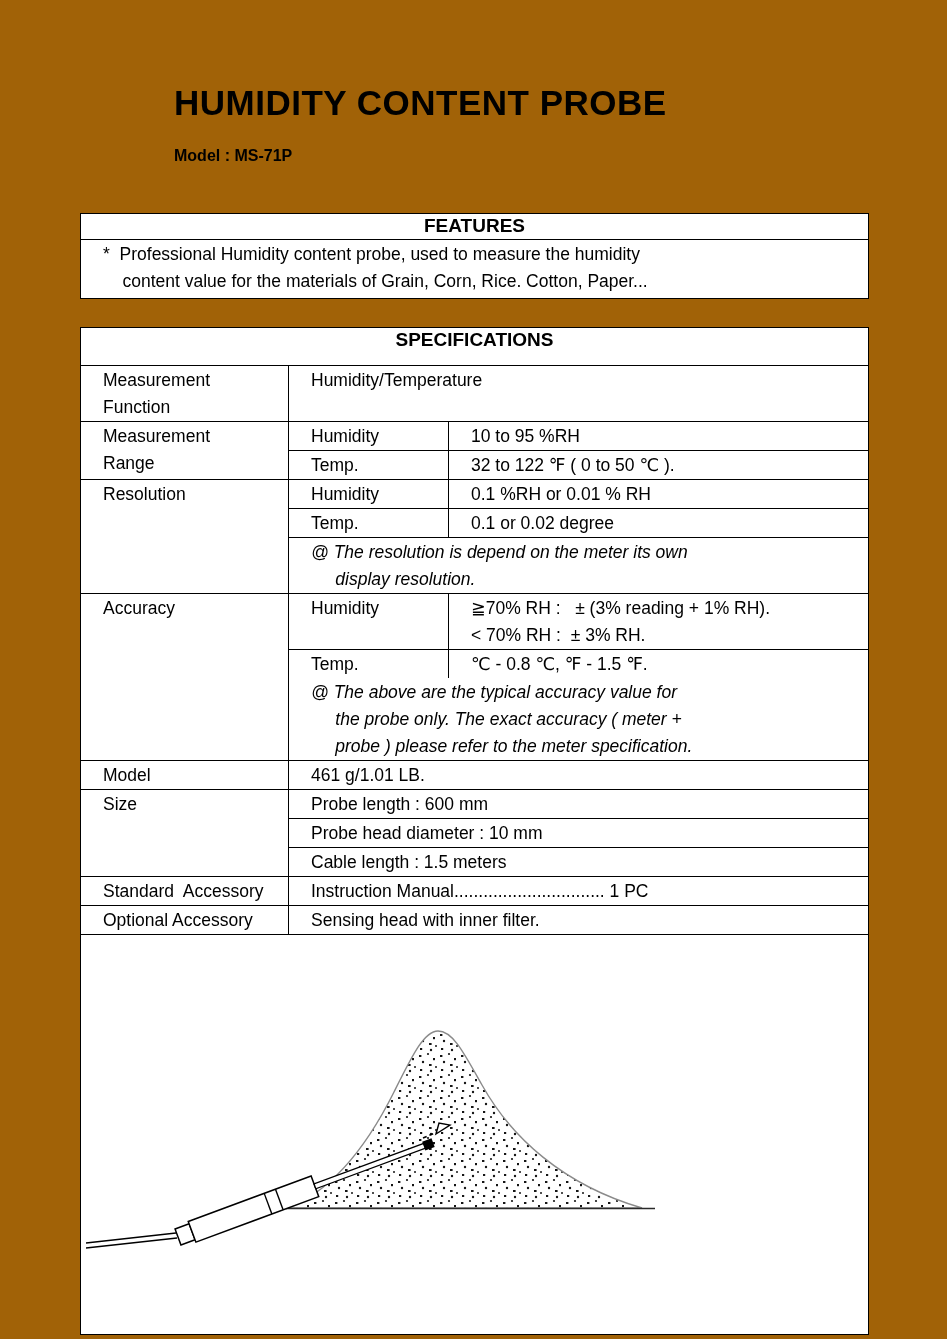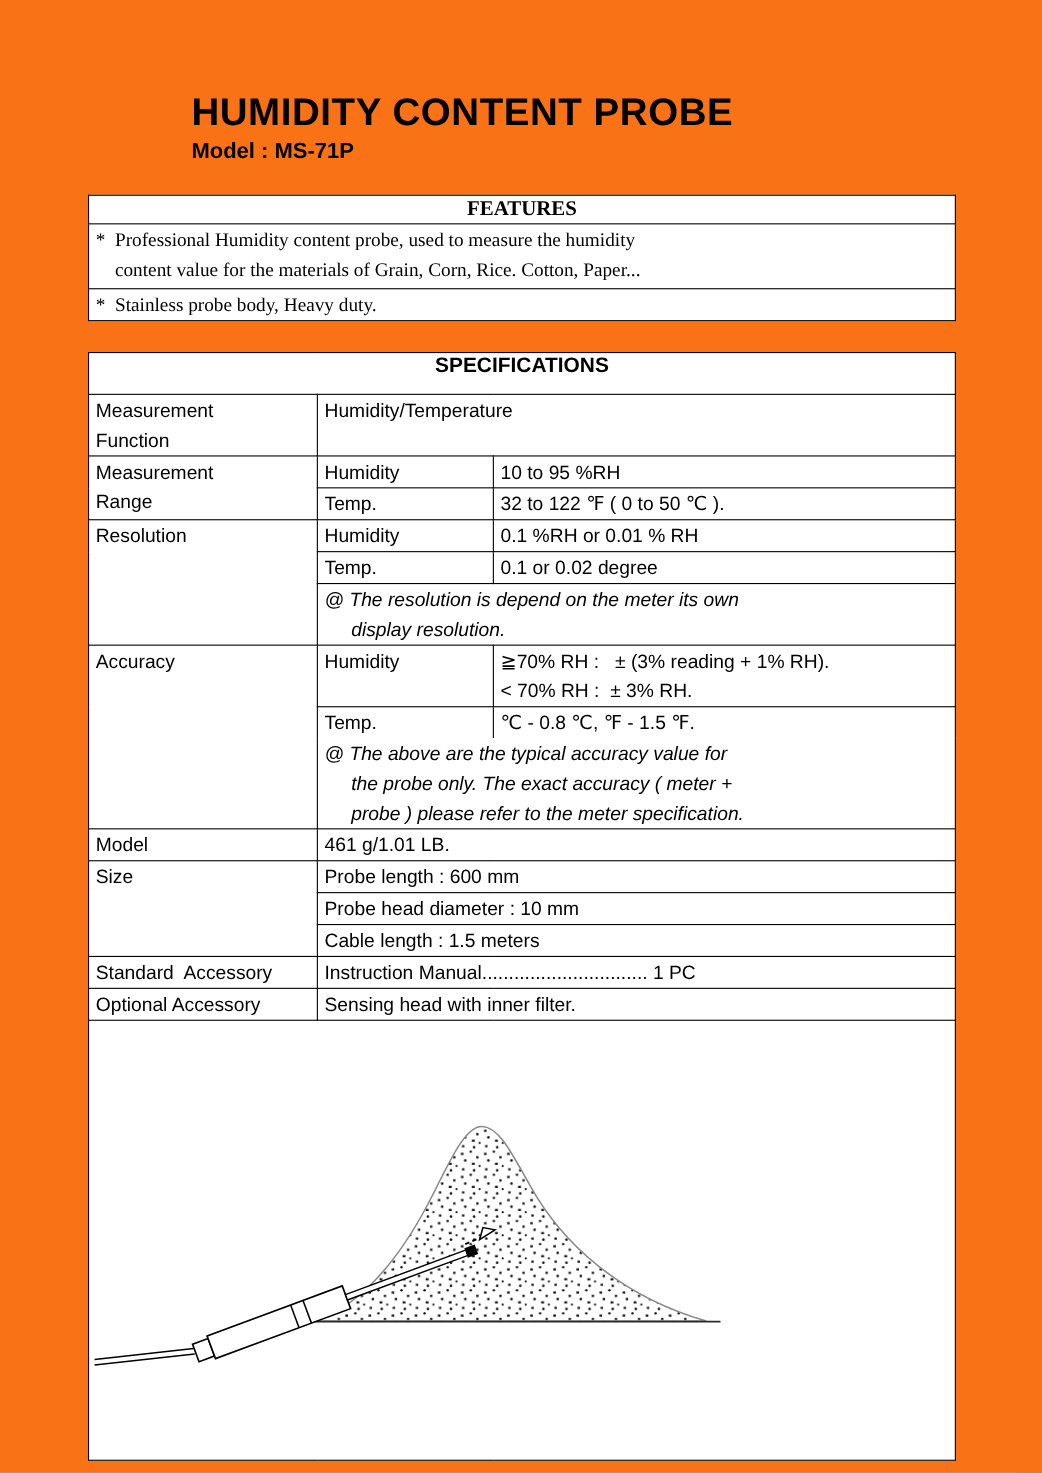--- a/index.html
+++ b/index.html
@@ -2,63 +2,63 @@
 <html><head>
 <meta charset="utf-8">
 <style>
   * { margin: 0; padding: 0; box-sizing: border-box; }
   html, body { background: #ffffff; }
   .page {
     position: relative;
     width: 947px;
     height: 1339px;
     margin: 0 auto;
-    background: #f97316;
+    background: #a16207;
     color: #000;
     font-family: "Liberation Sans", "DejaVu Sans", sans-serif;
     overflow: hidden;
   }
   .title-block { margin: 84px 0 0 174px; }
   h1.doc-title {
     font-size: 35px;
     font-weight: 700;
     letter-spacing: 0.5px;
     line-height: 38px;
     color: #000;
   }
   h2.doc-model {
-    font-size: 20px;
+    font-size: 16px;
     font-weight: 700;
     line-height: 26px;
-    margin-top: 3px;
+    margin-top: 21px;
   }
   table.sheet {
     border-collapse: collapse;
     table-layout: fixed;
     width: 788px;
     margin-left: 80px;
     background: #fff;
   }
   table.sheet td, table.sheet th {
     border: 1.5px solid #000;
     font-size: 17.5px;
     line-height: 27px;
-    padding: 1px 6px 0 6px;
+    padding: 1px 6px 0 22px;
     vertical-align: top;
     white-space: pre-wrap;
     overflow: hidden;
   }
   table.sheet th {
     font-size: 19px;
     font-weight: 700;
     text-align: center;
     line-height: 24px;
     padding: 0;
   }
-  table.features { margin-top: 26px; font-family: Liberation Serif, serif; }
+  table.features { margin-top: 44px; }
   table.specs { margin-top: 28px; }
   .note-cell { font-style: italic; }
   .no-bb { border-bottom: none !important; }
   .no-bt { border-top: none !important; }
   .illus-cell { padding: 0 !important; }
   .illus-cell svg { display: block; }
 </style>
 </head>
 <body>
 
@@ -73,23 +73,20 @@
     <colgroup>
         <col style="width:788px">
       </colgroup>
     <tbody>
         <tr style="height:26px">
       <th>FEATURES</th>
     </tr>
     <tr style="height:59px">
       <td>*  Professional Humidity content probe, used to measure the humidity
     content value for the materials of Grain, Corn, Rice. Cotton, Paper...</td>
-    </tr>
-    <tr style="height:28px">
-      <td>*  Stainless probe body, Heavy duty.</td>
     </tr>
   </tbody>
     </table>
 
   <table class="sheet specs">
     <colgroup>
       <col style="width:208px">
         <col style="width:160px">
         <col style="width:420px">
     </colgroup>

